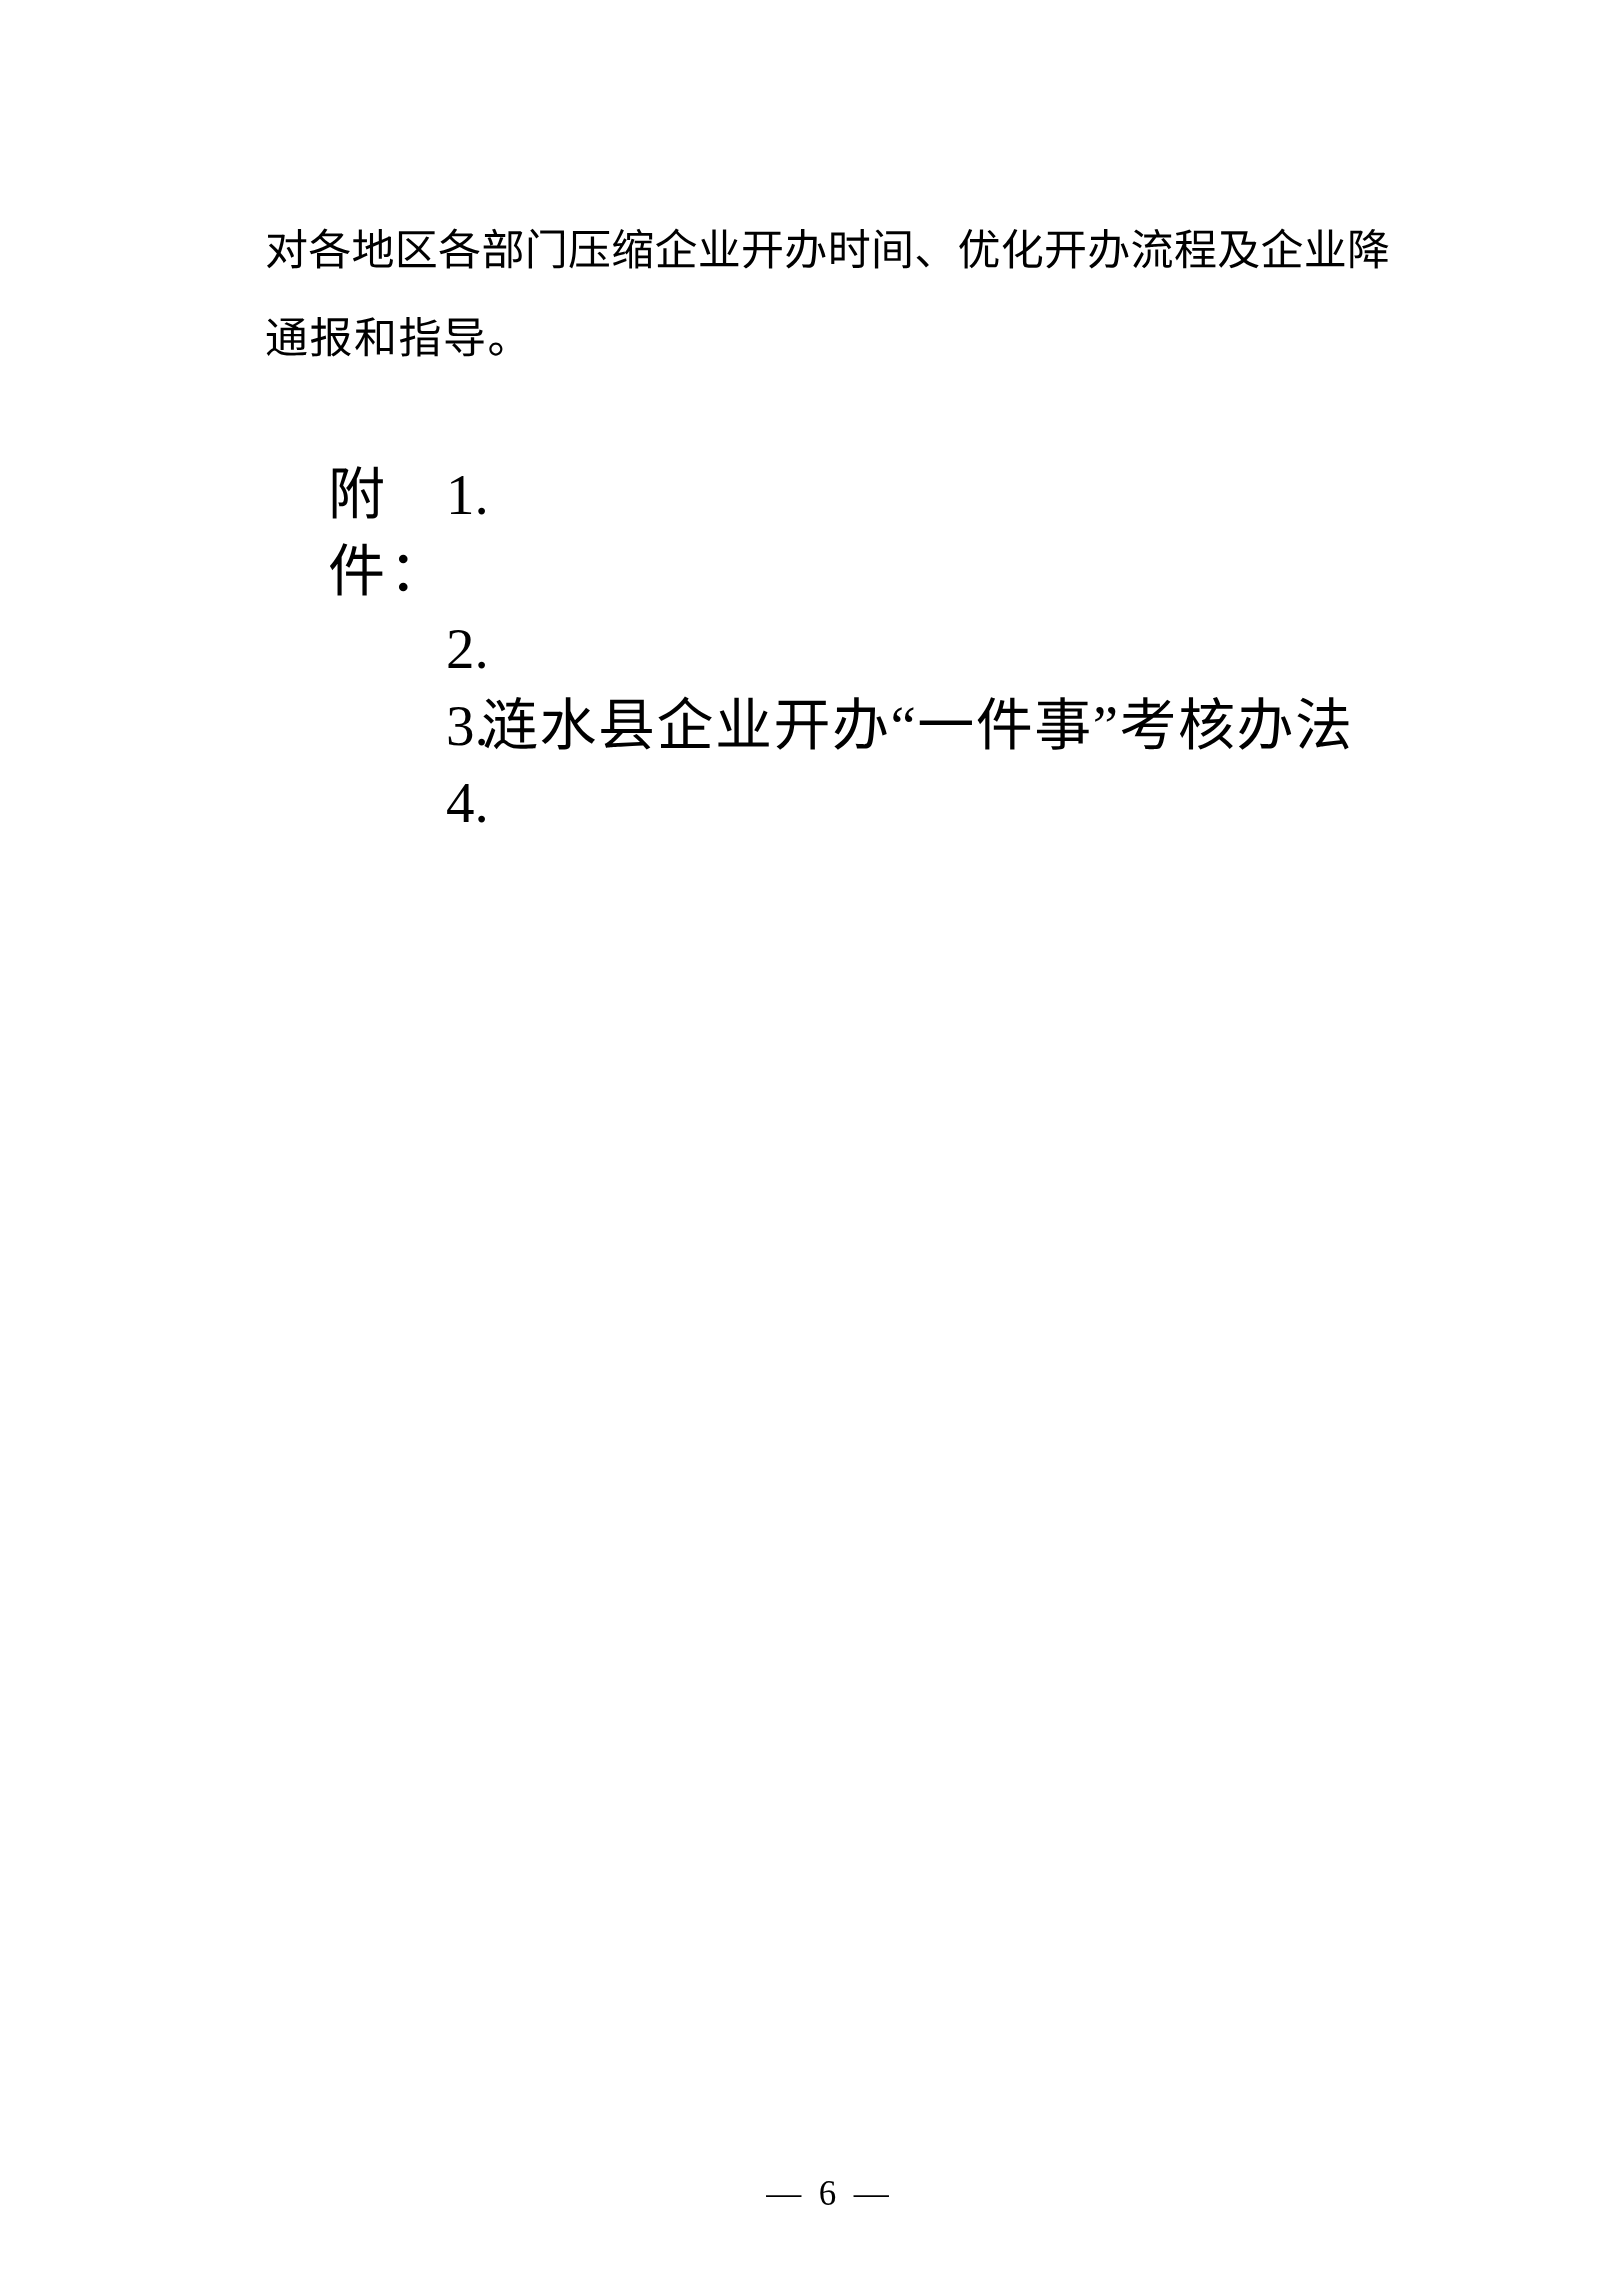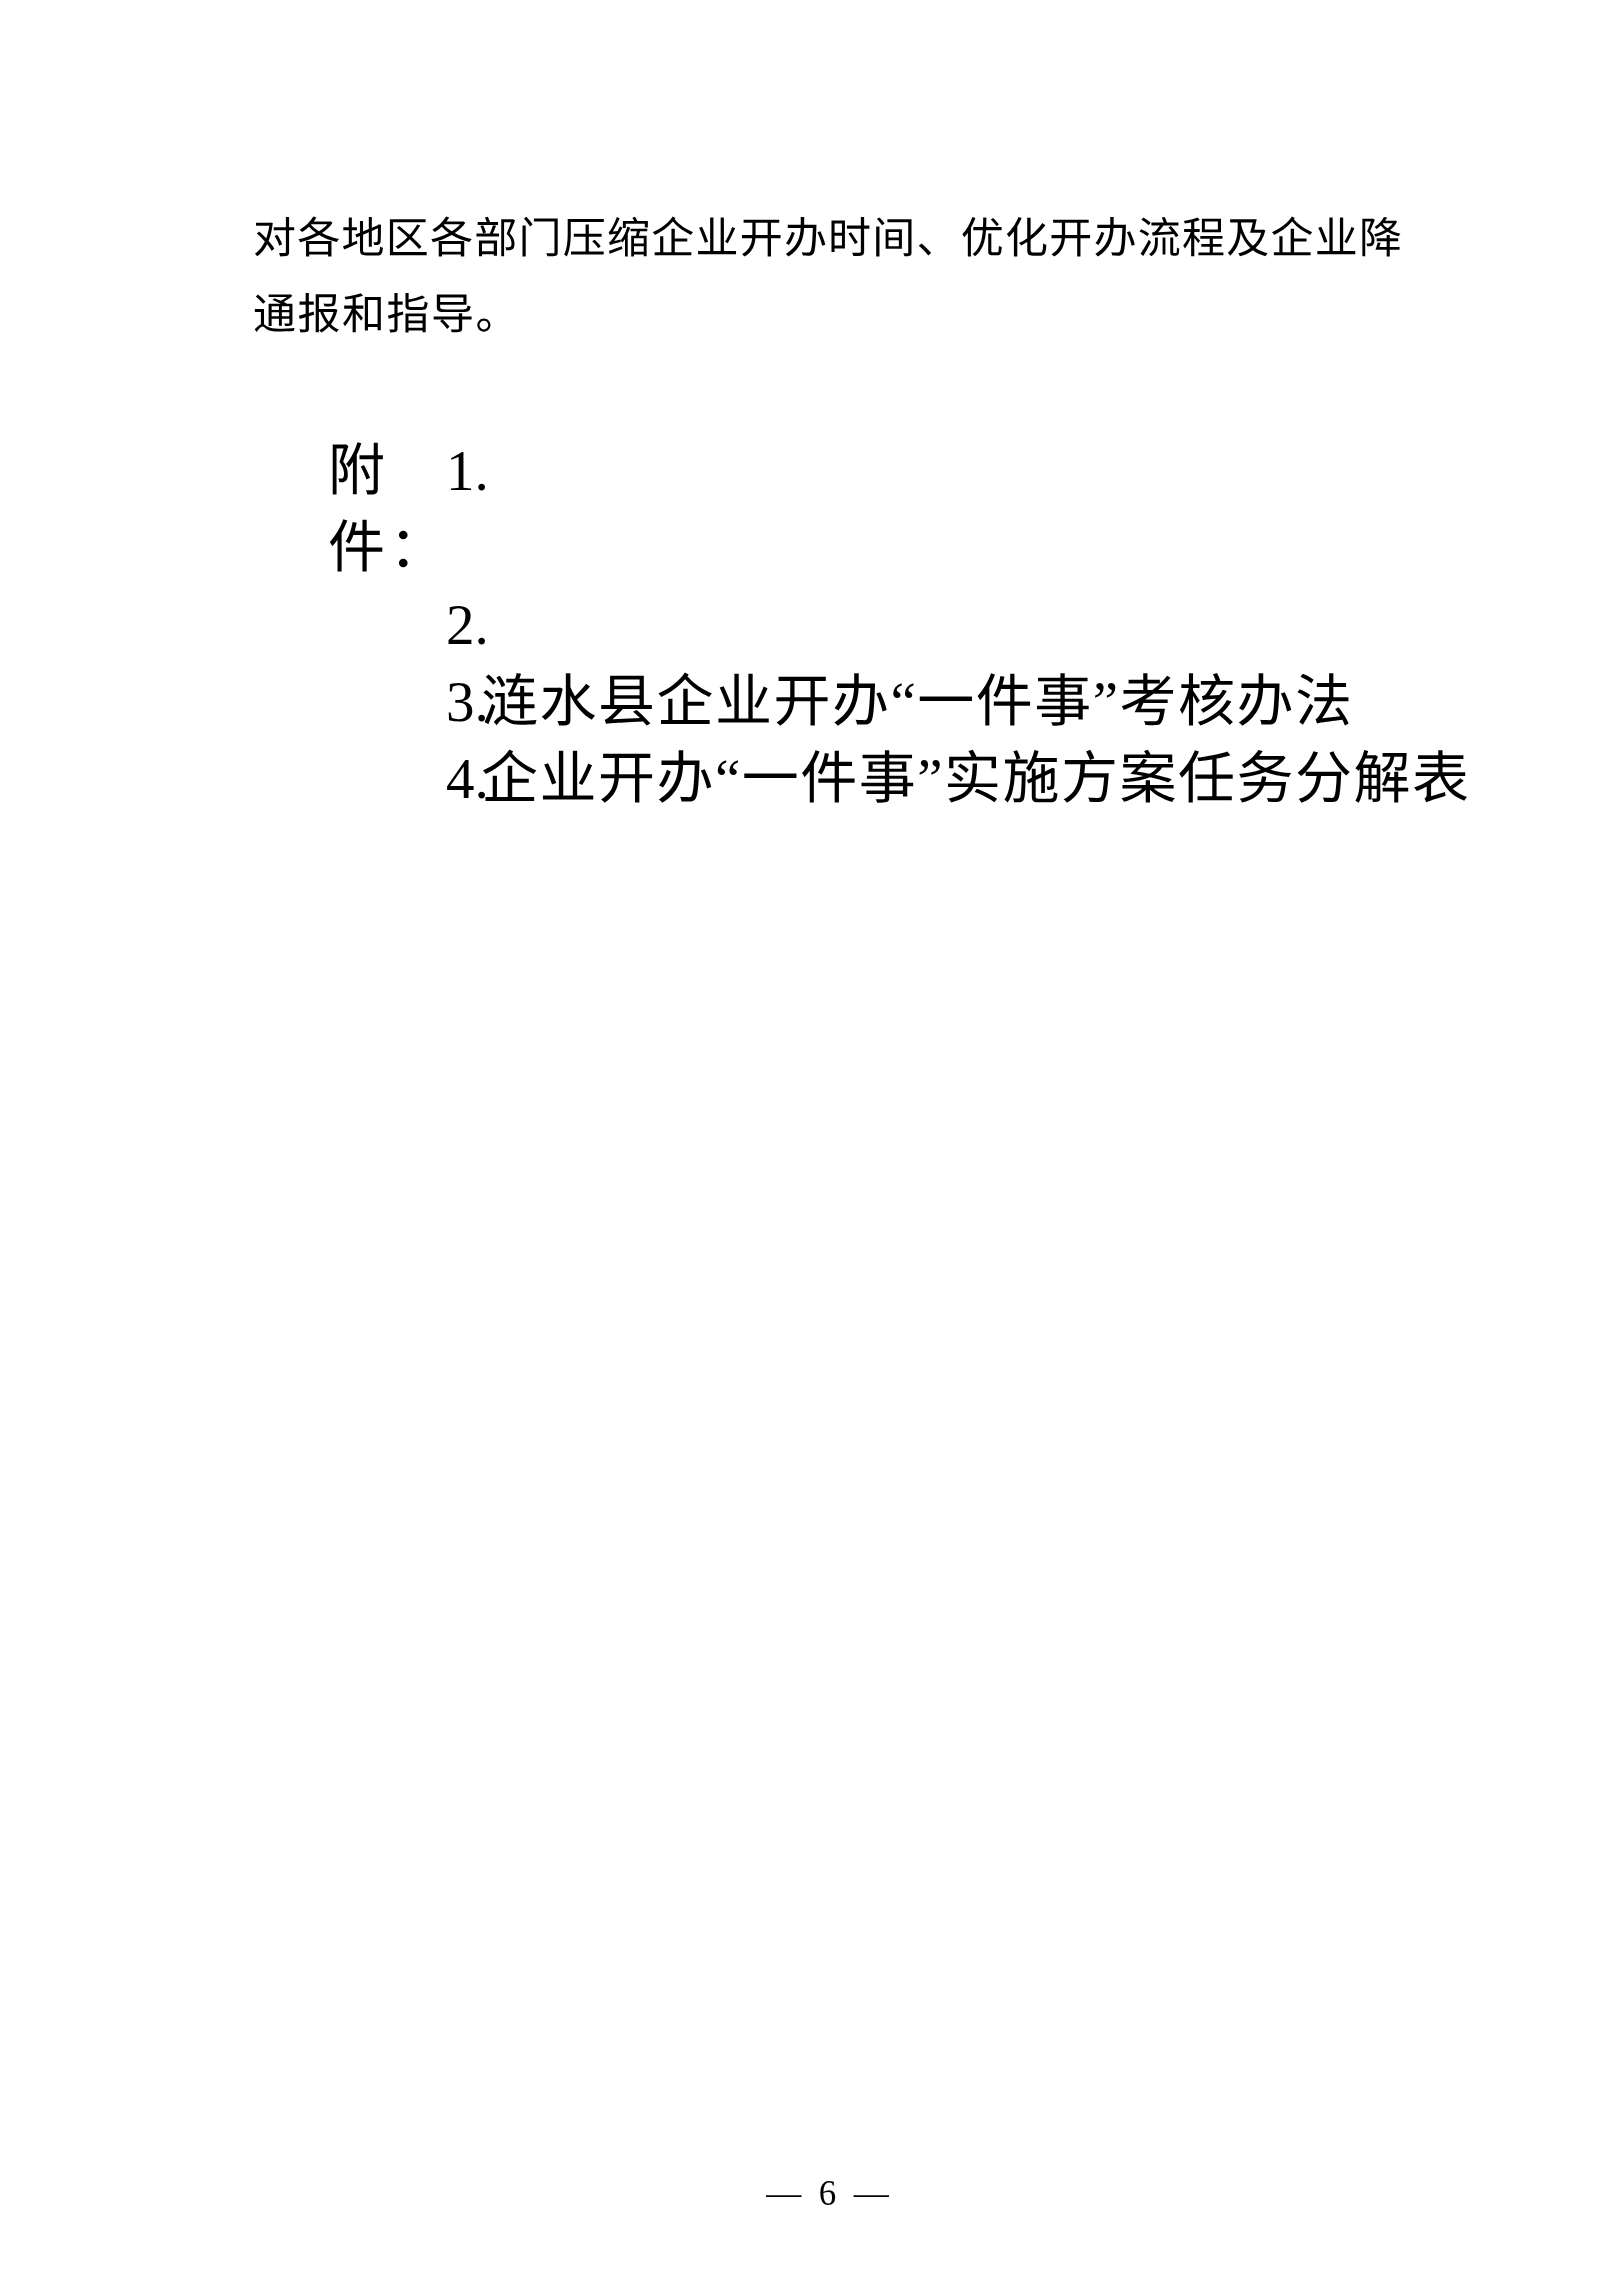--- a/index.html
+++ b/index.html
@@ -16,21 +16,21 @@
     font-family: "Liberation Serif", "DejaVu Serif", serif;
     overflow: hidden;
   }
   .content {
     position: absolute;
     left: 253px;
     top: 201px;
     width: 1149px;
   }
   .body-line {
-    margin: 0;
+    margin: 12px;
     font-size: 43px;
     line-height: 76px;
     letter-spacing: 1.5px;
     white-space: nowrap;
   }
   .body-line.justify {
     white-space: normal;
     text-align: justify;
     text-align-last: justify;
     text-justify: inter-character;
@@ -101,21 +101,20 @@
 
       <div class="attach-row">
         <span class="attach-label"></span>
         <span class="attach-num">3.</span>
         <span class="attach-text">涟水县企业开办“一件事”考核办法</span>
       </div>
 
       <div class="attach-row">
         <span class="attach-label"></span>
         <span class="attach-num">4.</span>
-        <span class="attach-text">企业开办“一件事”实施方案任务分解表</span>
       </div>
 
     </section>
   </main>
 
   <footer class="page-footer">
     <span class="dash">—</span>
     <span class="num">6</span>
     <span class="dash">—</span>
   </footer>

